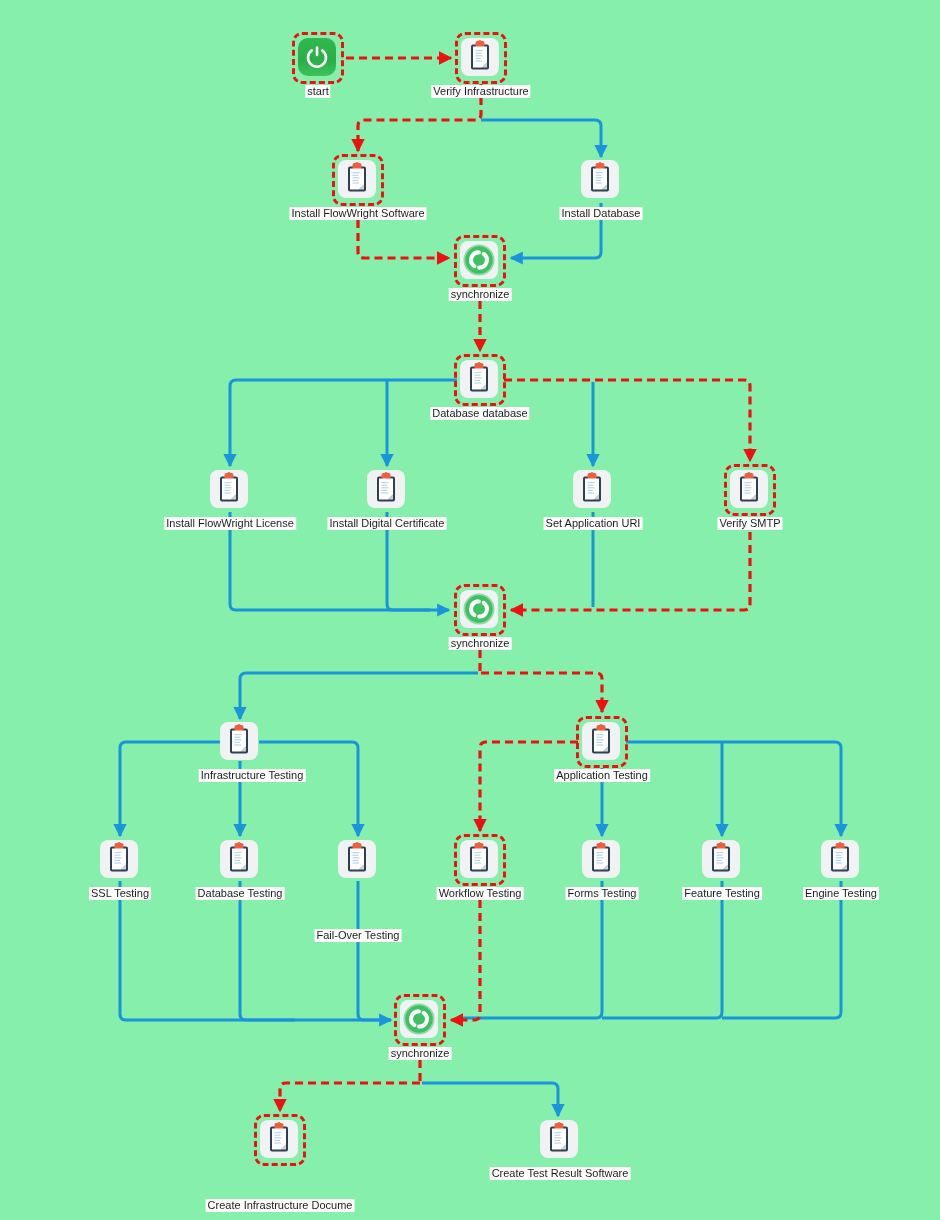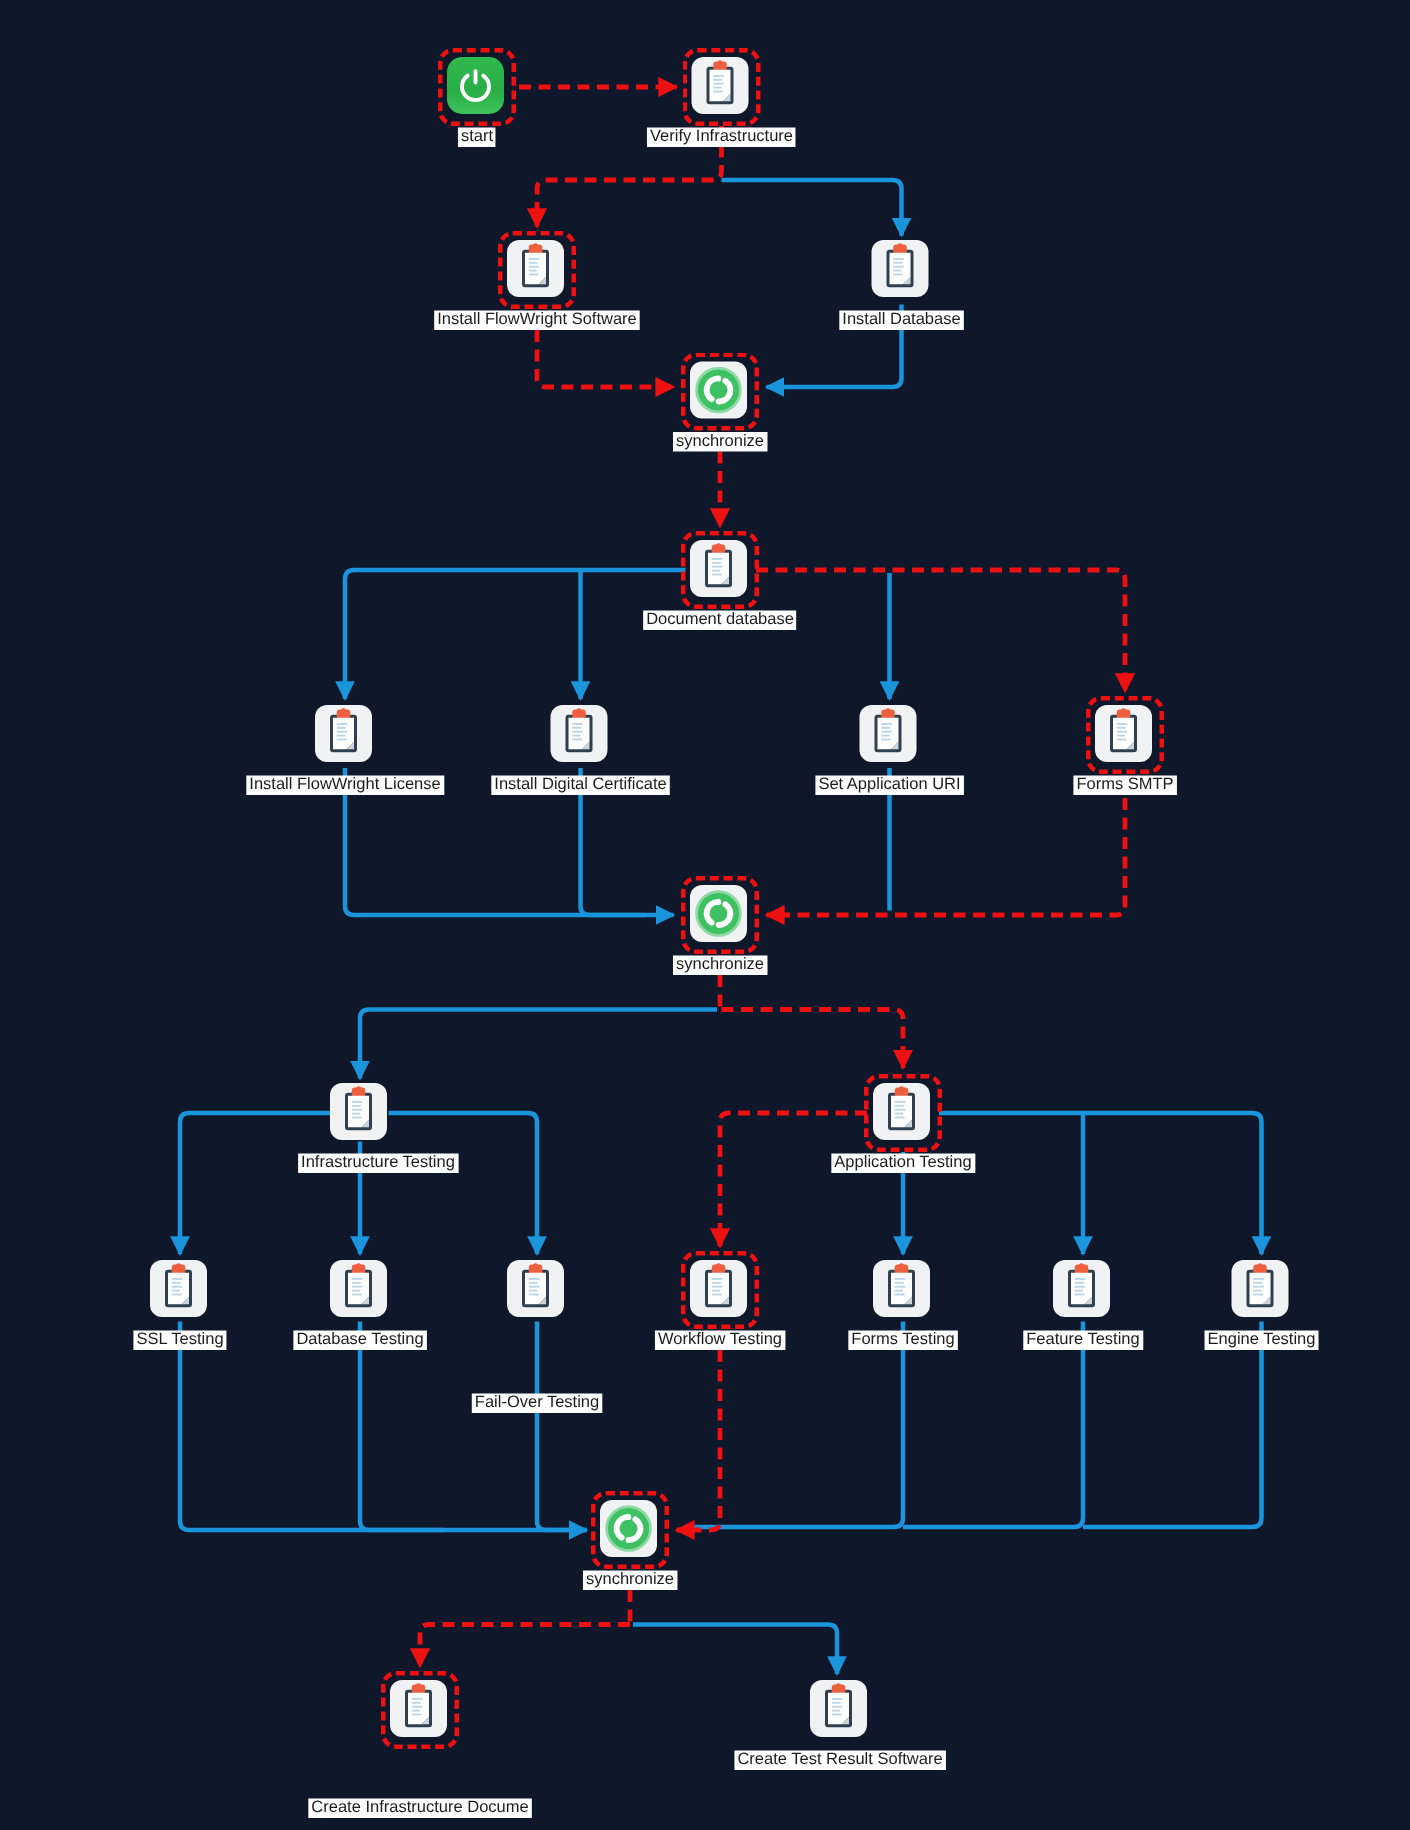--- a/index.html
+++ b/index.html
@@ -1,19 +1,19 @@
 <!DOCTYPE html>
 <html><head>
 <meta charset="utf-8">
 <style>
   html,body{margin:0;padding:0;background:#ffffff;}
   #canvas{
     position:relative;
     width:940px;height:1220px;
-    background:#0f172a;
+    background:#86efac;
     font-family:"Liberation Sans", sans-serif;
     overflow:hidden;
   }
   #edge-layer{position:absolute;left:0;top:0;width:940px;height:1220px;z-index:1;}
   .node{
     position:absolute;width:52px;height:52px;
     box-sizing:border-box;border:3px dashed transparent;border-radius:10px;
     z-index:3;
   }
   .node.hl{border-color:#ee1111;}
@@ -80,25 +80,25 @@
         <path d="M 420,1047 L 420,1083" fill="none" stroke="#ee1111" stroke-width="3.2" stroke-dasharray="8 5"></path>
         <path d="M 420,1083 L 286,1083 Q 280,1083 280,1089 L 280,1111" fill="none" stroke="#ee1111" stroke-width="3.2" stroke-dasharray="8 5" marker-end="url(#arrow-red)"></path>
       </g>
   </svg>
   <div id="label-layer">
       <div class="node-label" style="left: 318px; top: 85px;">start</div>
       <div class="node-label" style="left: 481px; top: 85px;">Verify Infrastructure</div>
       <div class="node-label" style="left: 358px; top: 207px;">Install FlowWright Software</div>
       <div class="node-label" style="left: 601px; top: 207px;">Install Database</div>
       <div class="node-label" style="left: 480px; top: 288px;">synchronize</div>
-      <div class="node-label" style="left: 480px; top: 407px;">Document database</div>
+      <div class="node-label" style="left: 480px; top: 407px;">Database database</div>
       <div class="node-label" style="left: 230px; top: 517px;">Install FlowWright License</div>
       <div class="node-label" style="left: 387px; top: 517px;">Install Digital Certificate</div>
       <div class="node-label" style="left: 593px; top: 517px;">Set Application URI</div>
-      <div class="node-label" style="left: 750px; top: 517px;">Forms SMTP</div>
+      <div class="node-label" style="left: 750px; top: 517px;">Verify SMTP</div>
       <div class="node-label" style="left: 480px; top: 637px;">synchronize</div>
       <div class="node-label" style="left: 240px; top: 769px; margin-left: 12px;">Infrastructure Testing</div>
       <div class="node-label" style="left: 602px; top: 769px;">Application Testing</div>
       <div class="node-label" style="left: 120px; top: 887px;">SSL Testing</div>
       <div class="node-label" style="left: 240px; top: 887px;">Database Testing</div>
       <div class="node-label" style="left: 358px; top: 887px; margin-top: 42px;">Fail-Over Testing</div>
       <div class="node-label" style="left: 480px; top: 887px;">Workflow Testing</div>
       <div class="node-label" style="left: 602px; top: 887px;">Forms Testing</div>
       <div class="node-label" style="left: 722px; top: 887px;">Feature Testing</div>
       <div class="node-label" style="left: 841px; top: 887px;">Engine Testing</div>

